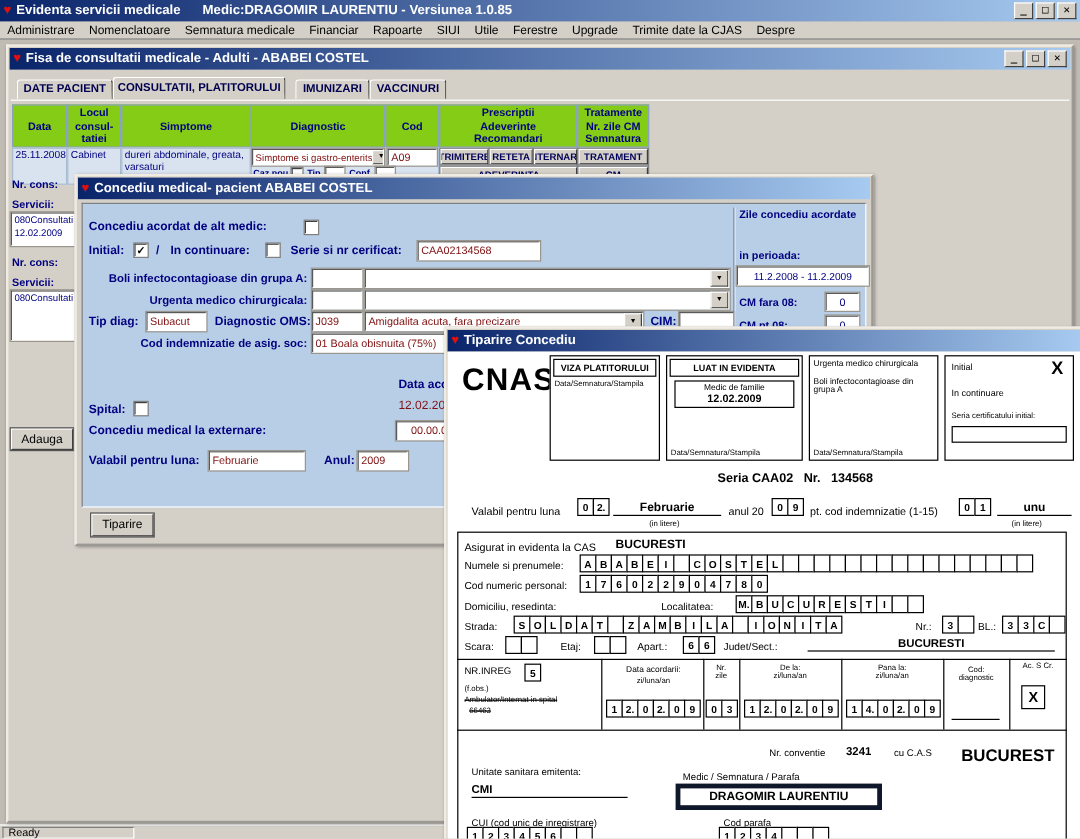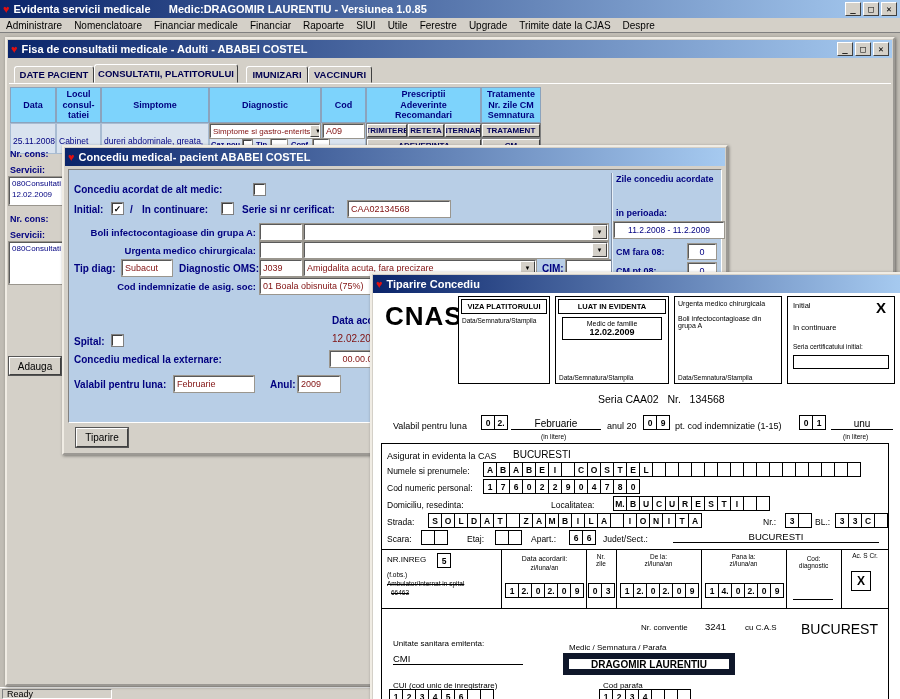--- a/index.html
+++ b/index.html
@@ -14,32 +14,32 @@
 .lbl{position:absolute;color:#000080;font-weight:bold;font-size:10px;white-space:nowrap}
 .lbl9{position:absolute;color:#000080;font-weight:bold;font-size:9px;white-space:nowrap}
 .lblr{position:absolute;color:#000080;font-weight:bold;font-size:9.5px;white-space:nowrap;text-align:right}
 .inp{position:absolute;background:#fff;border:1px solid;border-color:#5a5a5a #fff #fff #5a5a5a;outline:1px solid #9a968e;font-size:9px;color:#801010;display:flex;align-items:center;padding:0 2px;white-space:nowrap;overflow:hidden}
 .combo{position:absolute;background:#fff;border:1px solid;border-color:#5a5a5a #fff #fff #5a5a5a;outline:1px solid #9a968e;font-size:9px;color:#801010;display:flex;align-items:center;padding-left:2px;white-space:nowrap;overflow:hidden}
 .dda{margin-left:auto;width:15px;align-self:stretch;background:#D4D0C8;border:1px solid;border-color:#fff #404040 #404040 #fff;display:flex;align-items:center;justify-content:center;font-size:6px;color:#000;flex:none}
 .cb{position:absolute;width:11px;height:11px;background:#fff;border:1px solid;border-color:#404040 #fff #fff #404040;outline:1px solid #808080;font-size:9px;font-weight:bold;color:#000;display:flex;align-items:center;justify-content:center}
 .gbtn{position:absolute;background:#D4D0C8;border:1px solid;border-color:#fff #404040 #404040 #fff;outline:1px solid #808080;font-size:8px;font-weight:bold;color:#00005a;display:flex;align-items:center;justify-content:center;white-space:nowrap;overflow:hidden}
 .pbtn{position:absolute;background:#D4D0C8;border:1px solid;border-color:#fff #404040 #404040 #fff;outline:1px solid #555;font-size:10px;color:#000;display:flex;align-items:center;justify-content:center}
 .tab{position:absolute;background:#D4D0C8;border:1px solid;border-color:#fff #404040 transparent #fff;border-radius:3px 3px 0 0;font-size:9.5px;font-weight:bold;color:#000050;display:flex;align-items:center;justify-content:center;white-space:nowrap}
-.th{position:absolute;top:48px;height:36px;background:#7dd3fc;border:1px solid #8ba3bd;color:#000080;font-weight:bold;font-size:9px;display:flex;align-items:center;justify-content:center;text-align:center;white-space:pre-line;line-height:1.15}
-.td{position:absolute;top:84px;height:31px;background:#d9e3ef;border:1px solid #a9bcd2;color:#000080;font-size:8.5px;padding:13px 2px;white-space:pre-line;line-height:1.15}
+.th{position:absolute;top:48px;height:36px;background:#84cc16;border:1px solid #8ba3bd;color:#000080;font-weight:bold;font-size:9px;display:flex;align-items:center;justify-content:center;text-align:center;white-space:pre-line;line-height:1.15}
+.td{position:absolute;top:84px;height:31px;background:#d9e3ef;border:1px solid #a9bcd2;color:#000080;font-size:8.5px;padding:1px 2px;white-space:pre-line;line-height:1.15}
 .listbox{position:absolute;background:#fff;border:1px solid;border-color:#5a5a5a #fff #fff #5a5a5a;outline:1px solid #9a968e;overflow:hidden}
 .li{font-size:8px;color:#000080;white-space:nowrap;padding:1px 2px;overflow:hidden}
 .panel-blue{position:absolute;background:#b8cee6;border:1px solid;border-color:#808080 #fff #fff #808080}
 .vbox{position:absolute;background:#fff;border:1px solid;border-color:#5a5a5a #fff #fff #5a5a5a;outline:1px solid #9a968e;color:#000080;font-weight:normal;display:flex;align-items:center;justify-content:center;font-size:9px}
 
 .cert{position:absolute;left:1px;right:1px;top:19px;bottom:0;background:#fff;color:#000}
 .c8{position:absolute;font-size:8px;white-space:nowrap}
 .c9{position:absolute;font-size:9px;white-space:nowrap}
 .c7{position:absolute;font-size:6.5px;white-space:nowrap}
-.cbold{font-weight:normal}
+.cbold{font-weight:bold}
 .cells{position:absolute;display:inline-flex}
 .cells .cell{width:14px;height:15px;border:1px solid #000;margin-left:-1px;background:#fff;font-weight:bold;font-size:8.5px;display:flex;align-items:center;justify-content:center;flex:none}
 .cells .cell:first-child{margin-left:0}
 .cbox{position:absolute;border:1px solid #000;background:#fff}
 .cbox-h{border:1px solid #000;margin:2px;text-align:center;font-weight:bold;font-size:7.5px;padding:2px 0}
 .cbox-t{font-size:6.5px;padding:1px 3px;white-space:nowrap}
 .cbox-b{position:absolute;left:3px;bottom:2px;font-size:6.5px;white-space:nowrap}
 .cbox-in{border:1px solid #000;margin:3px 6px;text-align:center;padding:2px 0}
 .uline{border-bottom:1px solid #000;text-align:center}
 .vline{position:absolute;width:1px;background:#000}
@@ -60,21 +60,21 @@
     <span class="tbtns">
       <span class="tbtn">_</span>
       <span class="tbtn">□</span>
       <span class="tbtn">✕</span>
     </span>
   </div>
 
   <div class="menubar">
     <span class="mi">Administrare</span>
     <span class="mi">Nomenclatoare</span>
-    <span class="mi">Financiar medicale</span>
+    <span class="mi">Semnatura medicale</span>
     <span class="mi">Financiar</span>
     <span class="mi">Rapoarte</span>
     <span class="mi">SIUI</span>
     <span class="mi">Utile</span>
     <span class="mi">Ferestre</span>
     <span class="mi">Upgrade</span>
     <span class="mi">Trimite date la CJAS</span>
     <span class="mi">Despre</span>
   </div>
 
@@ -478,21 +478,21 @@
       <span class="abs" style="left:478px;top:278px;width:20px;height:20px;border:1px solid #000;display:flex;align-items:center;justify-content:center;font-size:12px;font-weight:bold">X</span>
 
       <span class="c8" style="left:268px;top:330px">Nr. conventie</span>
       <span class="abs cbold" style="left:332px;top:328px;font-size:9.5px">3241</span>
       <span class="c8" style="left:372px;top:330px">cu C.A.S</span>
       <span class="abs cbold" style="left:428px;top:328px;font-size:14px">BUCUREST</span>
 
       <span class="c8" style="left:20px;top:346px">Unitate sanitara emitenta:</span>
       <span class="abs cbold uline" style="left:20px;top:360px;width:130px;text-align:left;font-size:9.5px">CMI</span>
       <span class="c8" style="left:196px;top:350px">Medic / Semnatura / Parafa</span>
-      <div class="abs" style="left:190px;top:360px;width:172px;height:22px;border:6px solid #0f172a;display:flex;align-items:center;justify-content:center;font-size:10px;font-weight:bold">DRAGOMIR LAURENTIU</div>
+      <div class="abs" style="left:190px;top:360px;width:172px;height:22px;border:4px solid #0f172a;display:flex;align-items:center;justify-content:center;font-size:10px;font-weight:bold">DRAGOMIR LAURENTIU</div>
 
       <span class="c8" style="left:20px;top:388px">CUI (cod unic de inregistrare)</span>
       <span class="cells" style="left:16px;top:396px">
           <span class="cell">1</span>
           <span class="cell">2</span>
           <span class="cell">3</span>
           <span class="cell">4</span>
           <span class="cell">5</span>
           <span class="cell">6</span>
           <span class="cell"></span>

